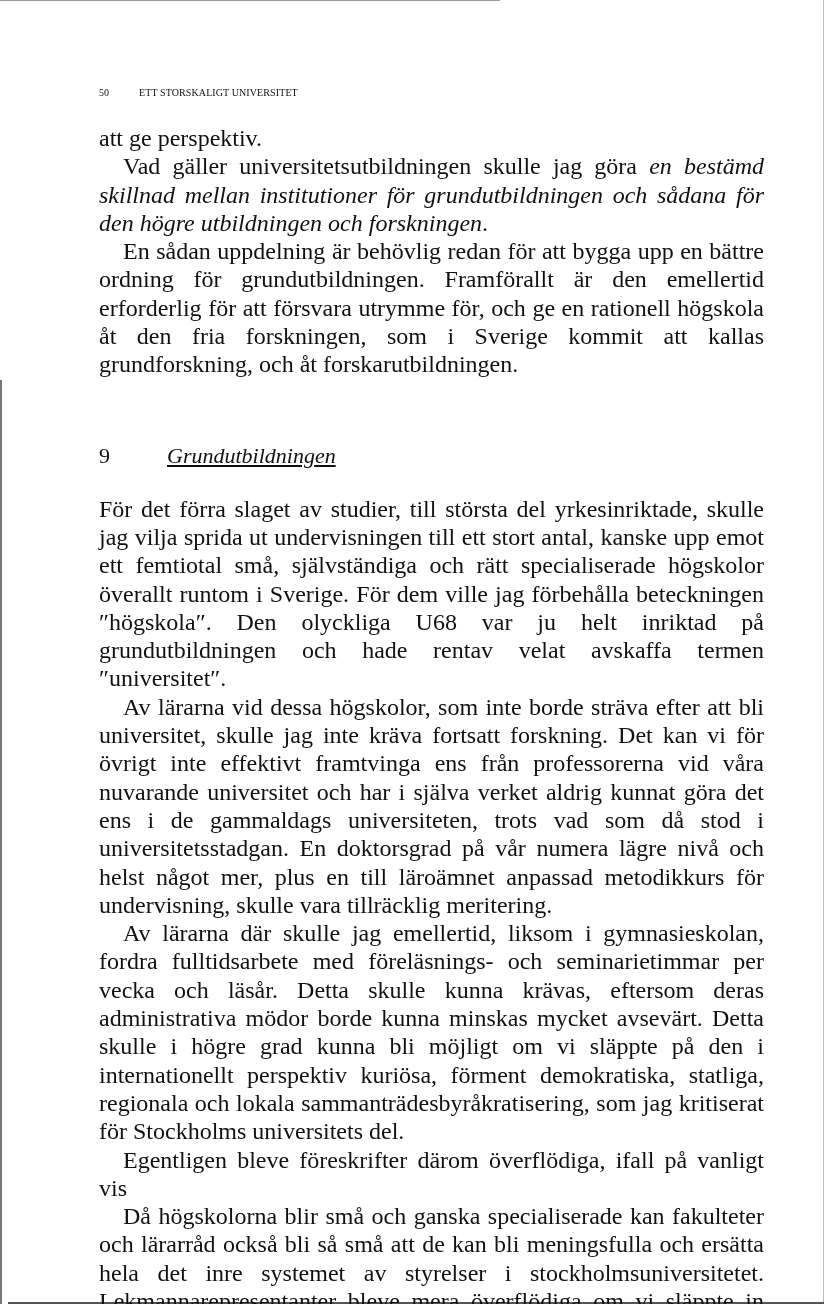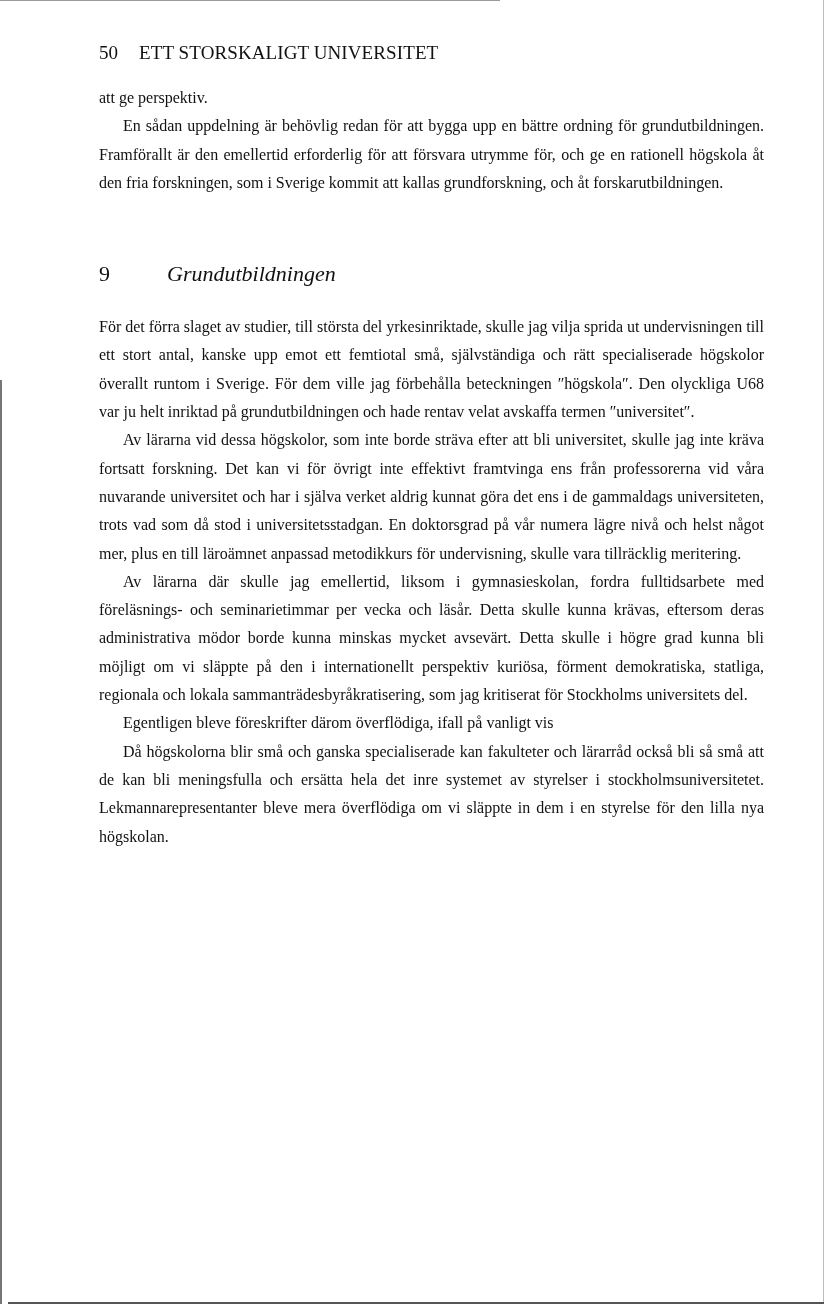--- a/index.html
+++ b/index.html
@@ -47,33 +47,34 @@
       height: 924px;
       background: #777777;
     }
     .page {
       position: absolute;
       left: 99px;
       top: 42px;
       width: 665px;
     }
     .running-head {
-      font-size: 19px;
+      font-size: 10px;
       letter-spacing: 0.1px;
       height: 22px;
       line-height: 22px;
       color: #111;
+      margin-top: 40px;
     }
     .running-head .folio {
       display: inline-block;
       width: 40px;
     }
     .body-text {
       margin-top: 20px;
-      font-size: 16px;
+      font-size: 24px;
       line-height: 28.3px;
       text-align: justify;
       hyphens: manual;
     }
     .body-text p {
       margin: 0;
       text-indent: 0;
     }
     .body-text p.indent {
       text-indent: 24px;
@@ -84,20 +85,21 @@
       font-size: 22px;
       line-height: 30px;
       display: flex;
     }
     .section-heading .num {
       width: 68px;
       font-style: normal;
     }
     .section-heading .title {
       font-style: italic;
+      text-decoration: underline;
     }
     em {
       font-style: italic;
     }
   </style>
 </head>
 <body>
 
 <div class="scan-edge-top"></div>
 <div class="scan-edge-right"></div>
@@ -105,20 +107,21 @@
 <div class="scan-edge-bottom"></div>
 
 <div class="page">
 
   <div class="running-head">
     <span class="folio">50</span><span>ETT STORSKALIGT UNIVERSITET</span>
   </div>
 
   <div class="body-text">
     <p>att ge perspektiv.</p>
+    <p class="indent"><span>Vad gäller universitetsutbildningen skulle jag göra </span><em>en bestämd skillnad mellan institutioner för grundutbildningen och sådana för den högre utbildningen och forskningen</em><span>.</span></p>
     <p class="indent">En sådan uppdelning är behövlig redan för att bygga upp en bättre ordning för grundutbildningen. Framförallt är den emellertid erforderlig för att försvara utrymme för, och ge en rationell högskola åt den fria forskningen, som i Sverige kommit att kallas grundforskning, och åt forskarutbildningen.</p>
   </div>
 
   <div class="section-heading">
     <span class="num">9</span>
     <span class="title">Grundutbildningen</span>
   </div>
 
   <div class="body-text" style="margin-top:16px;">
     <p>För det förra slaget av studier, till största del yrkesinriktade, skulle jag vilja sprida ut undervisningen till ett stort antal, kanske upp emot ett femtiotal små, självständiga och rätt specialiserade högskolor överallt runtom i Sverige. För dem ville jag förbehålla beteckningen ″högskola″. Den olyckliga U68 var ju helt inriktad på grundutbildningen och hade rentav velat avskaffa termen ″universitet″.</p>

